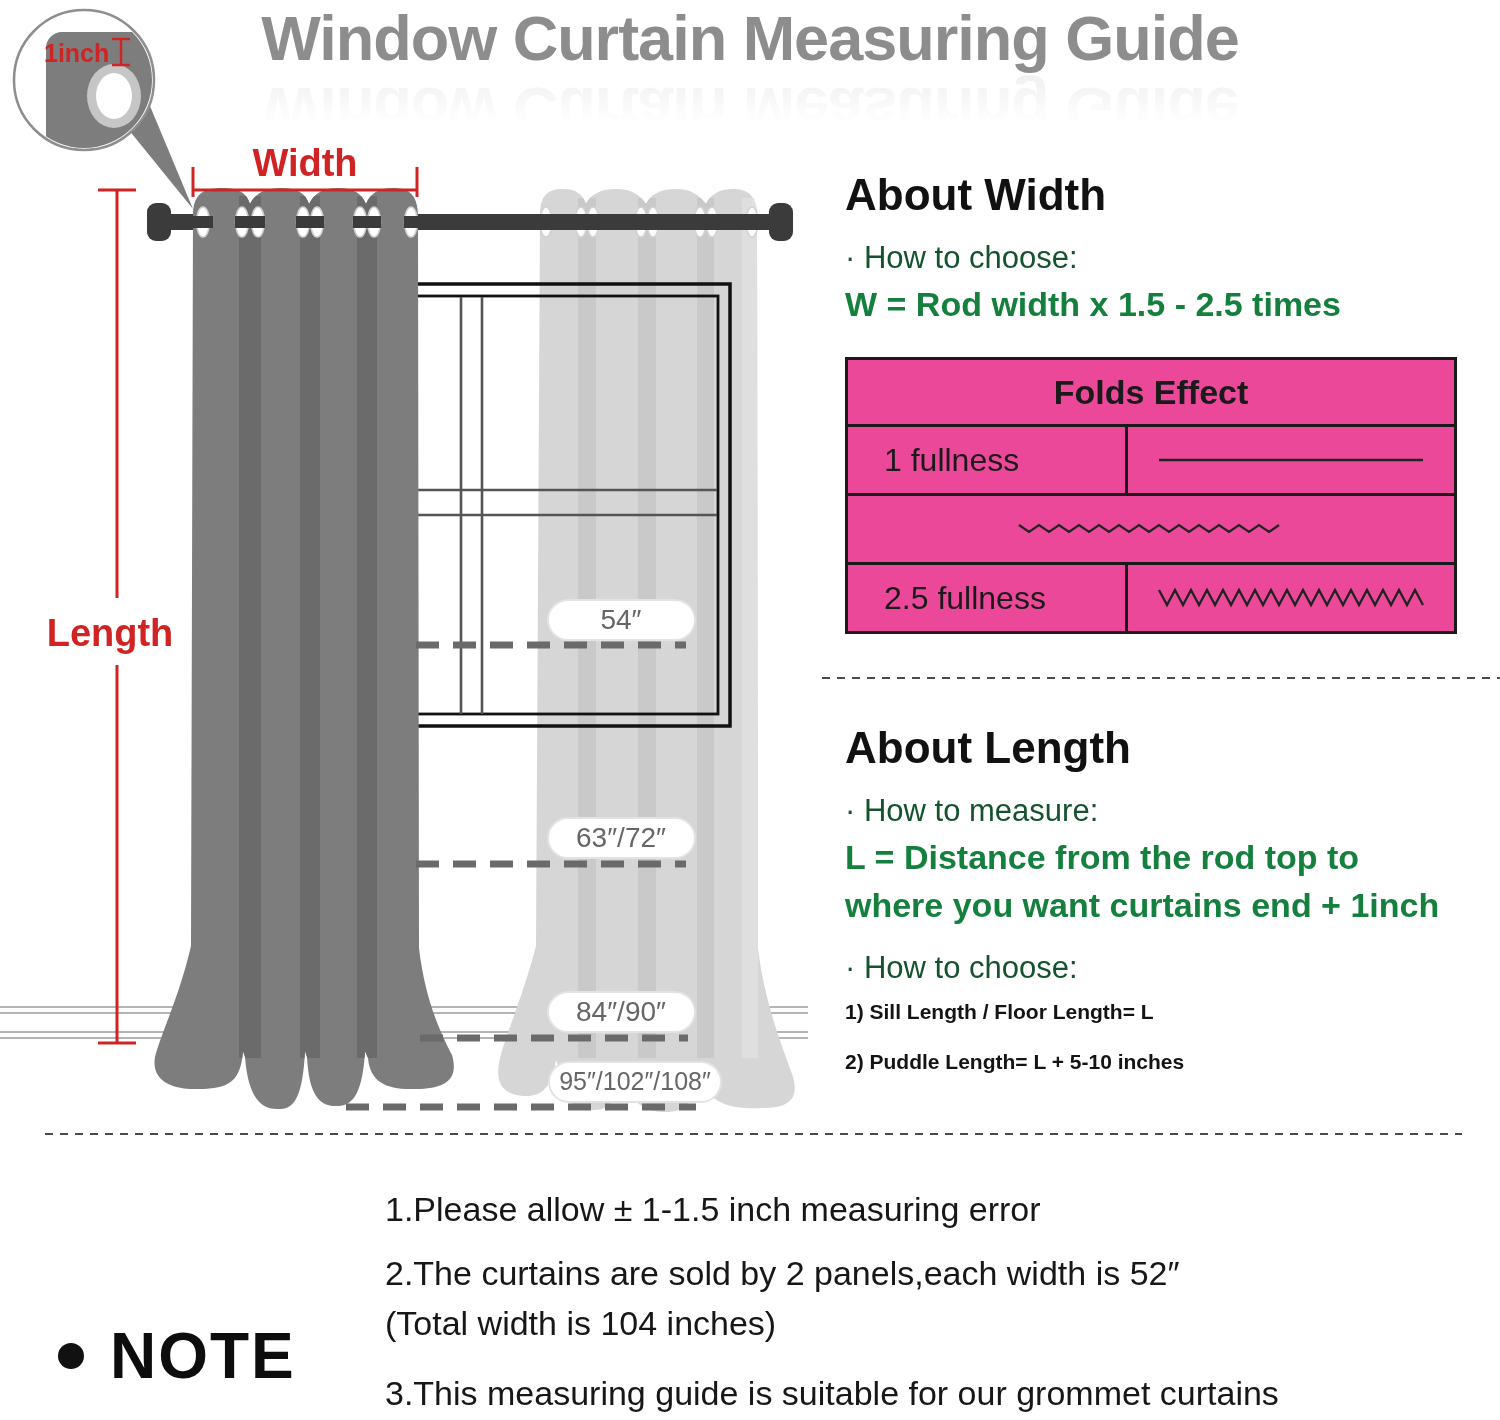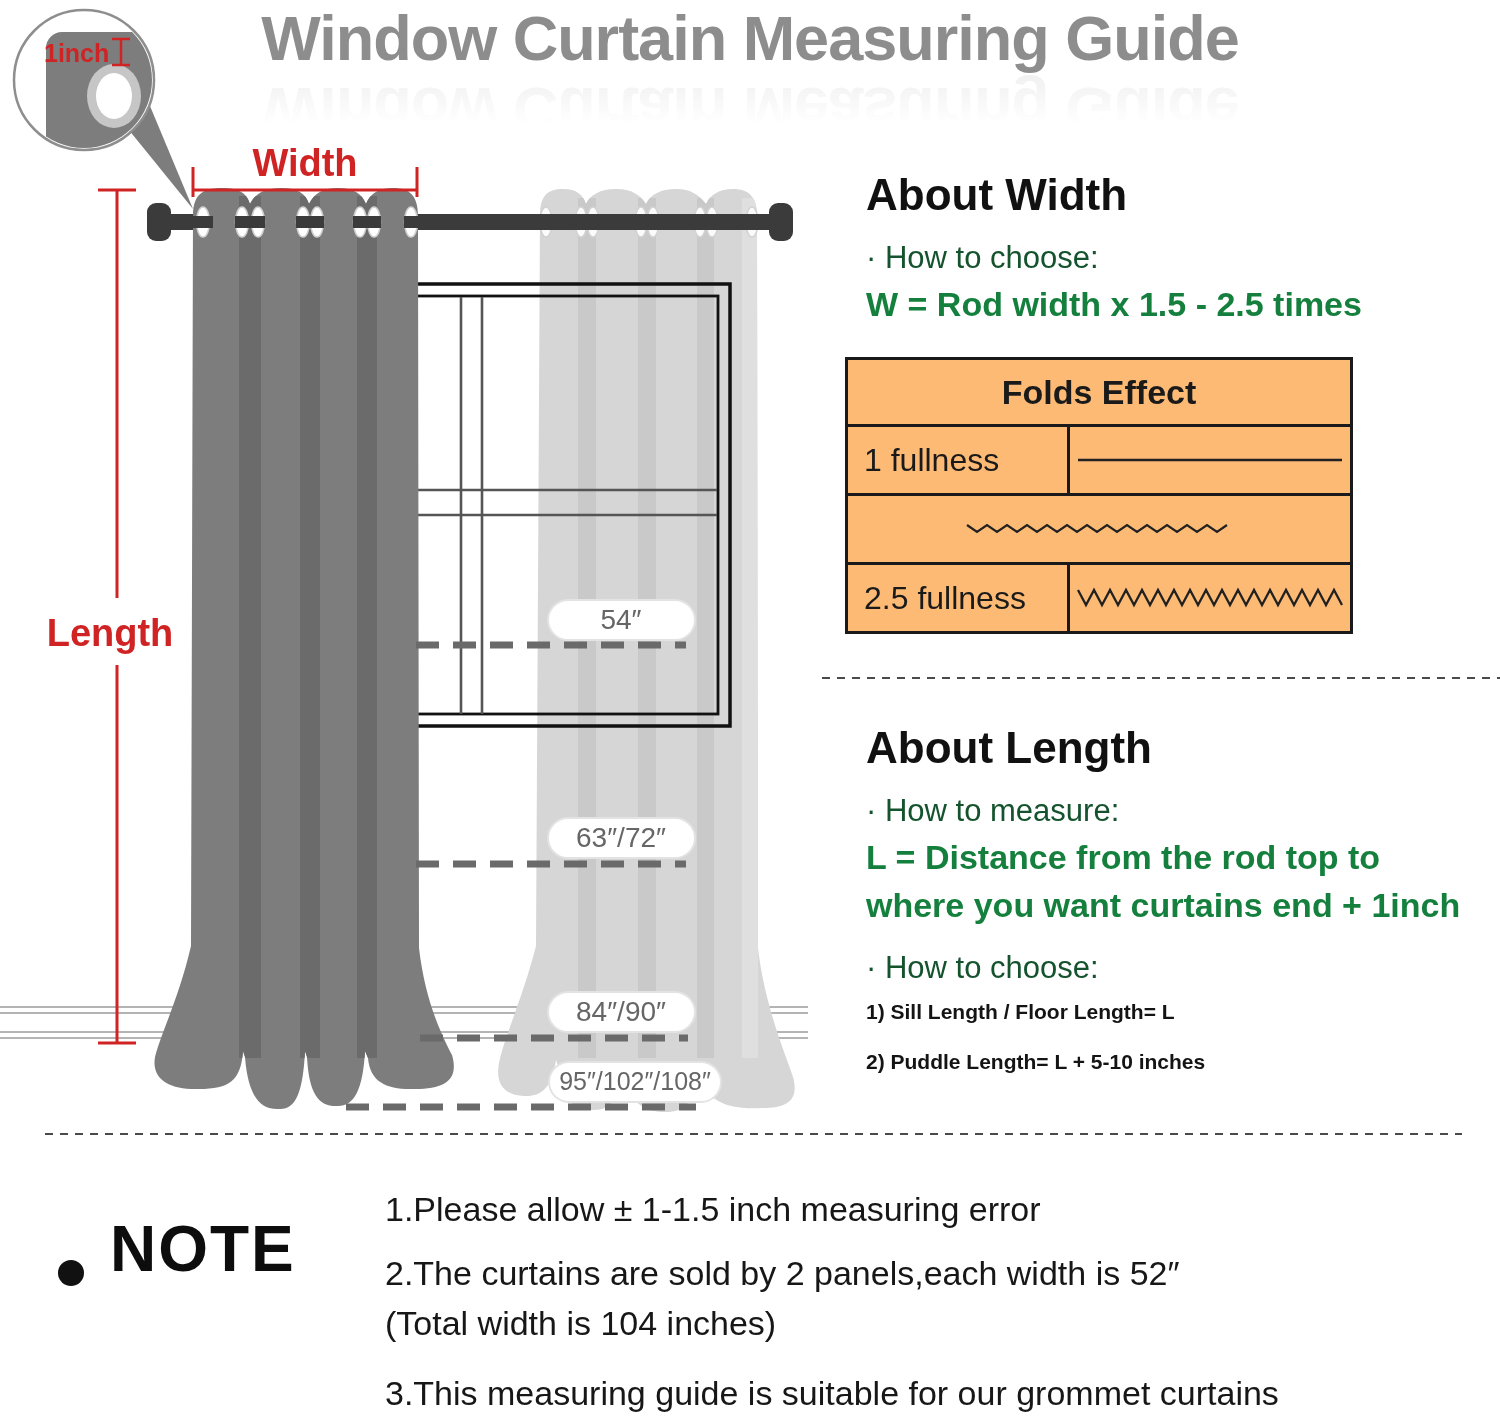--- a/index.html
+++ b/index.html
@@ -15,51 +15,51 @@
   .title-reflect{
     position:absolute;top:74px;left:0;width:1500px;text-align:center;
     font-size:63px;font-weight:700;color:#8d8d8d;letter-spacing:-1px;white-space:nowrap;
     transform:scaleY(-1);opacity:0.15;
     -webkit-mask-image:linear-gradient(to bottom,transparent 30%,rgba(0,0,0,.8) 95%);
     mask-image:linear-gradient(to bottom,transparent 30%,rgba(0,0,0,.8) 95%);
   }
   
   .illustration{position:absolute;left:0;top:0;width:830px;height:1160px;}
   
-  .panel-text{position:absolute;left:866px;white-space:nowrap;}
+  .panel-text{position:absolute;left:845px;white-space:nowrap;}
   .sec-heading{font-size:44px;font-weight:700;color:#111;}
   .how-line{font-size:31px;font-weight:400;color:#14532d;}
   .formula{font-size:34px;font-weight:600;color:#15803d;}
   .opt-line{font-size:21px;font-weight:700;color:#141414;}
   
   .folds-table{
-    position:absolute;left:845px;top:357px;width:508px;box-sizing:border-box;
-    border:3px solid #1a1a1a;background:#fdba74;
+    position:absolute;left:845px;top:357px;width:612px;box-sizing:border-box;
+    border:3px solid #1a1a1a;background:#ec4899;
   }
   .ft-header{
     height:64px;line-height:64px;text-align:center;font-size:34px;font-weight:600;
     border-bottom:3px solid #1a1a1a;
   }
   .ft-row{display:flex;height:66px;border-bottom:3px solid #1a1a1a;}
   .ft-row:last-child{border-bottom:none;text-align:right;}
   .ft-label{
     width:280px;box-sizing:border-box;border-right:3px solid #1a1a1a;
-    font-size:32px;display:flex;align-items:center;padding-left:16px;
+    font-size:32px;display:flex;align-items:center;padding-left:36px;
   }
   .ft-effect{flex:1;display:flex;align-items:center;justify-content:center;}
   
   .dash-div{
     position:absolute;height:2px;
     background-image:repeating-linear-gradient(90deg,#4a4a4a 0 8px,transparent 8px 15px);
   }
   #divider-width-length{top:677px;left:822px;width:678px;}
   #divider-bottom{top:1133px;left:45px;width:1417px;}
   
   .note-head{
-    position:absolute;left:58px;top:1212px;display:flex;align-items:flex-end;
+    position:absolute;left:58px;top:1319px;display:flex;align-items:center;
   }
   .note-bullet{width:26px;height:26px;border-radius:50%;background:#111;margin-right:26px;}
   .note-word{font-size:64px;font-weight:700;letter-spacing:2px;color:#0d0d0d;}
   .note-item{position:absolute;left:385px;font-size:34px;font-weight:400;color:#171717;white-space:nowrap;}
 </style>
 </head>
 <body>
 
 <div class="title">Window Curtain Measuring Guide</div>
 <div class="title-reflect">Window Curtain Measuring Guide</div>

